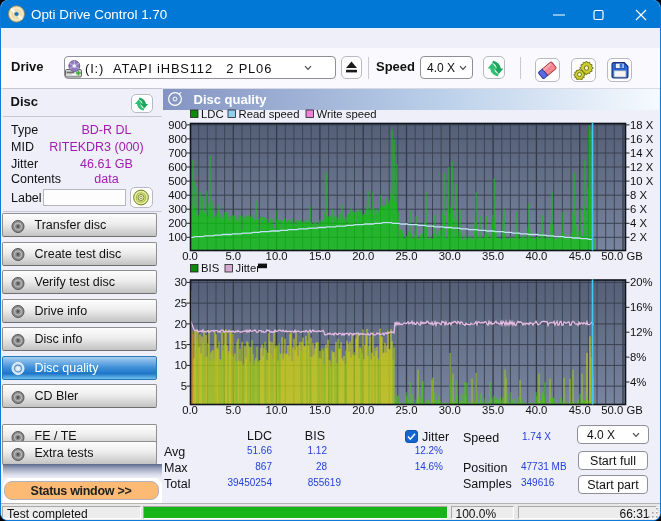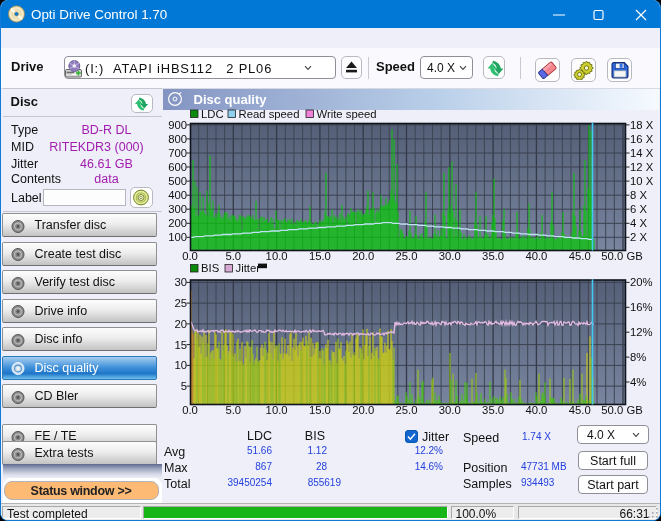--- a/index.html
+++ b/index.html
@@ -341,21 +341,21 @@
    <path d="M3 6.6l2.3 2.6L10 3.8" fill="none" stroke="#fff" stroke-width="1.5"></path>
  </svg>
  <div class="info" style="left:421px;top:429.5px">Jitter</div>
  <div class="infob" style="left:372px;top:444.5px;width:70px;text-align:right">12.2%</div>
  <div class="infob" style="left:372px;top:460.5px;width:70px;text-align:right">14.6%</div>
  <div class="info" style="left:462px;top:431px">Speed</div>
  <div class="infob" style="left:521px;top:431px">1.74 X</div>
  <div class="info" style="left:462px;top:460.5px">Position</div>
  <div class="infob" style="left:520px;top:460.5px">47731 MB</div>
  <div class="info" style="left:462px;top:476.5px">Samples</div>
- <div class="infob" style="left:520px;top:476.5px">934493</div>
+ <div class="infob" style="left:520px;top:476.5px">349616</div>
  <div class="combo" style="left:576px;top:424.5px;width:72px;height:19.5px">
       <span style="position:absolute;left:9px;top:2.5px">4.0 X</span>
     </div>
  <svg class="chev" style="left:631px;top:430.5px" viewBox="0 0 8 8">
       <path d="M1 2.2L4 5.4L7 2.2" fill="none" stroke="#444" stroke-width="1.1"></path>
     </svg>
  <div class="btn2" style="left:577px;top:450.5px;width:70px;height:19px"><span style="position:relative;top:2px">Start full</span></div>
  <div class="btn2" style="left:577px;top:474.5px;width:70px;height:19px"><span style="position:relative;top:2px">Start part</span></div>
 
  <div class="abs" id="sbar"></div>

